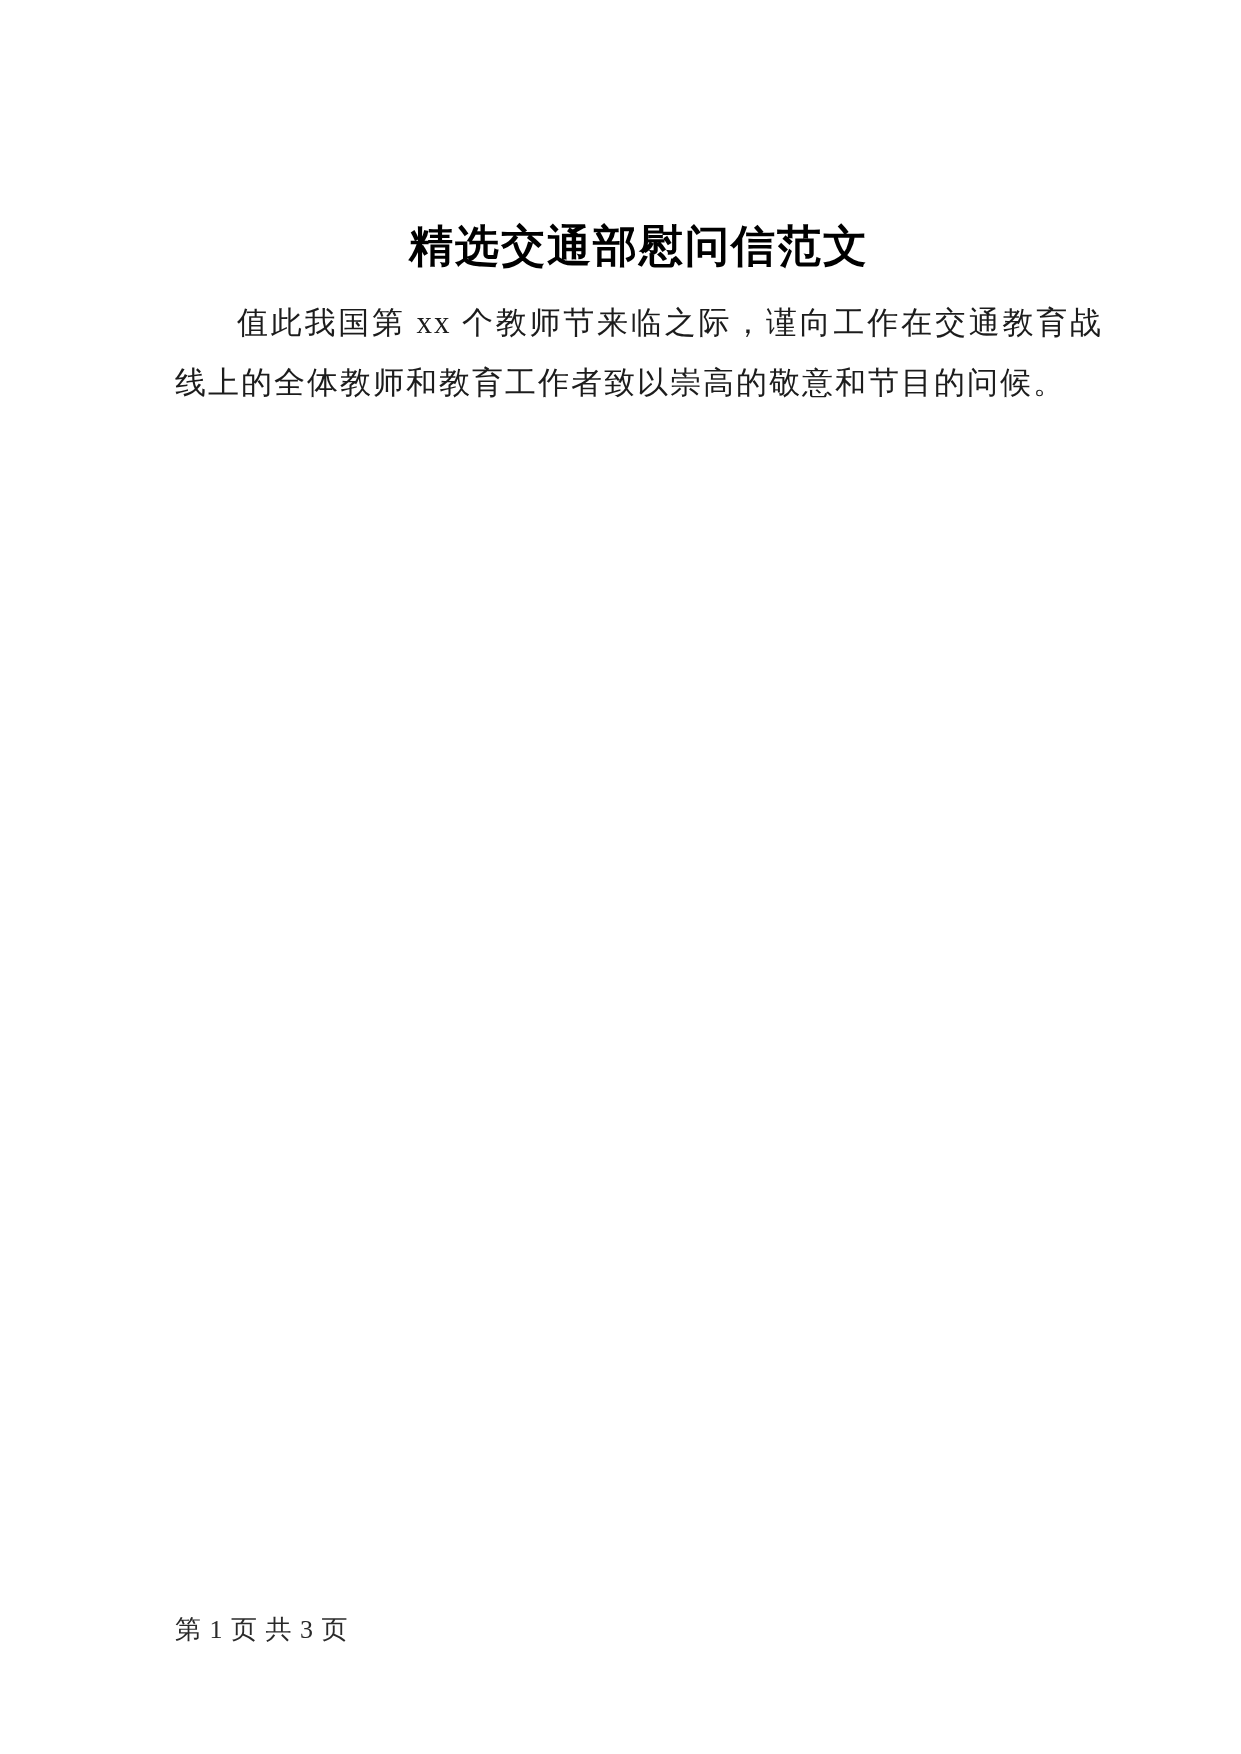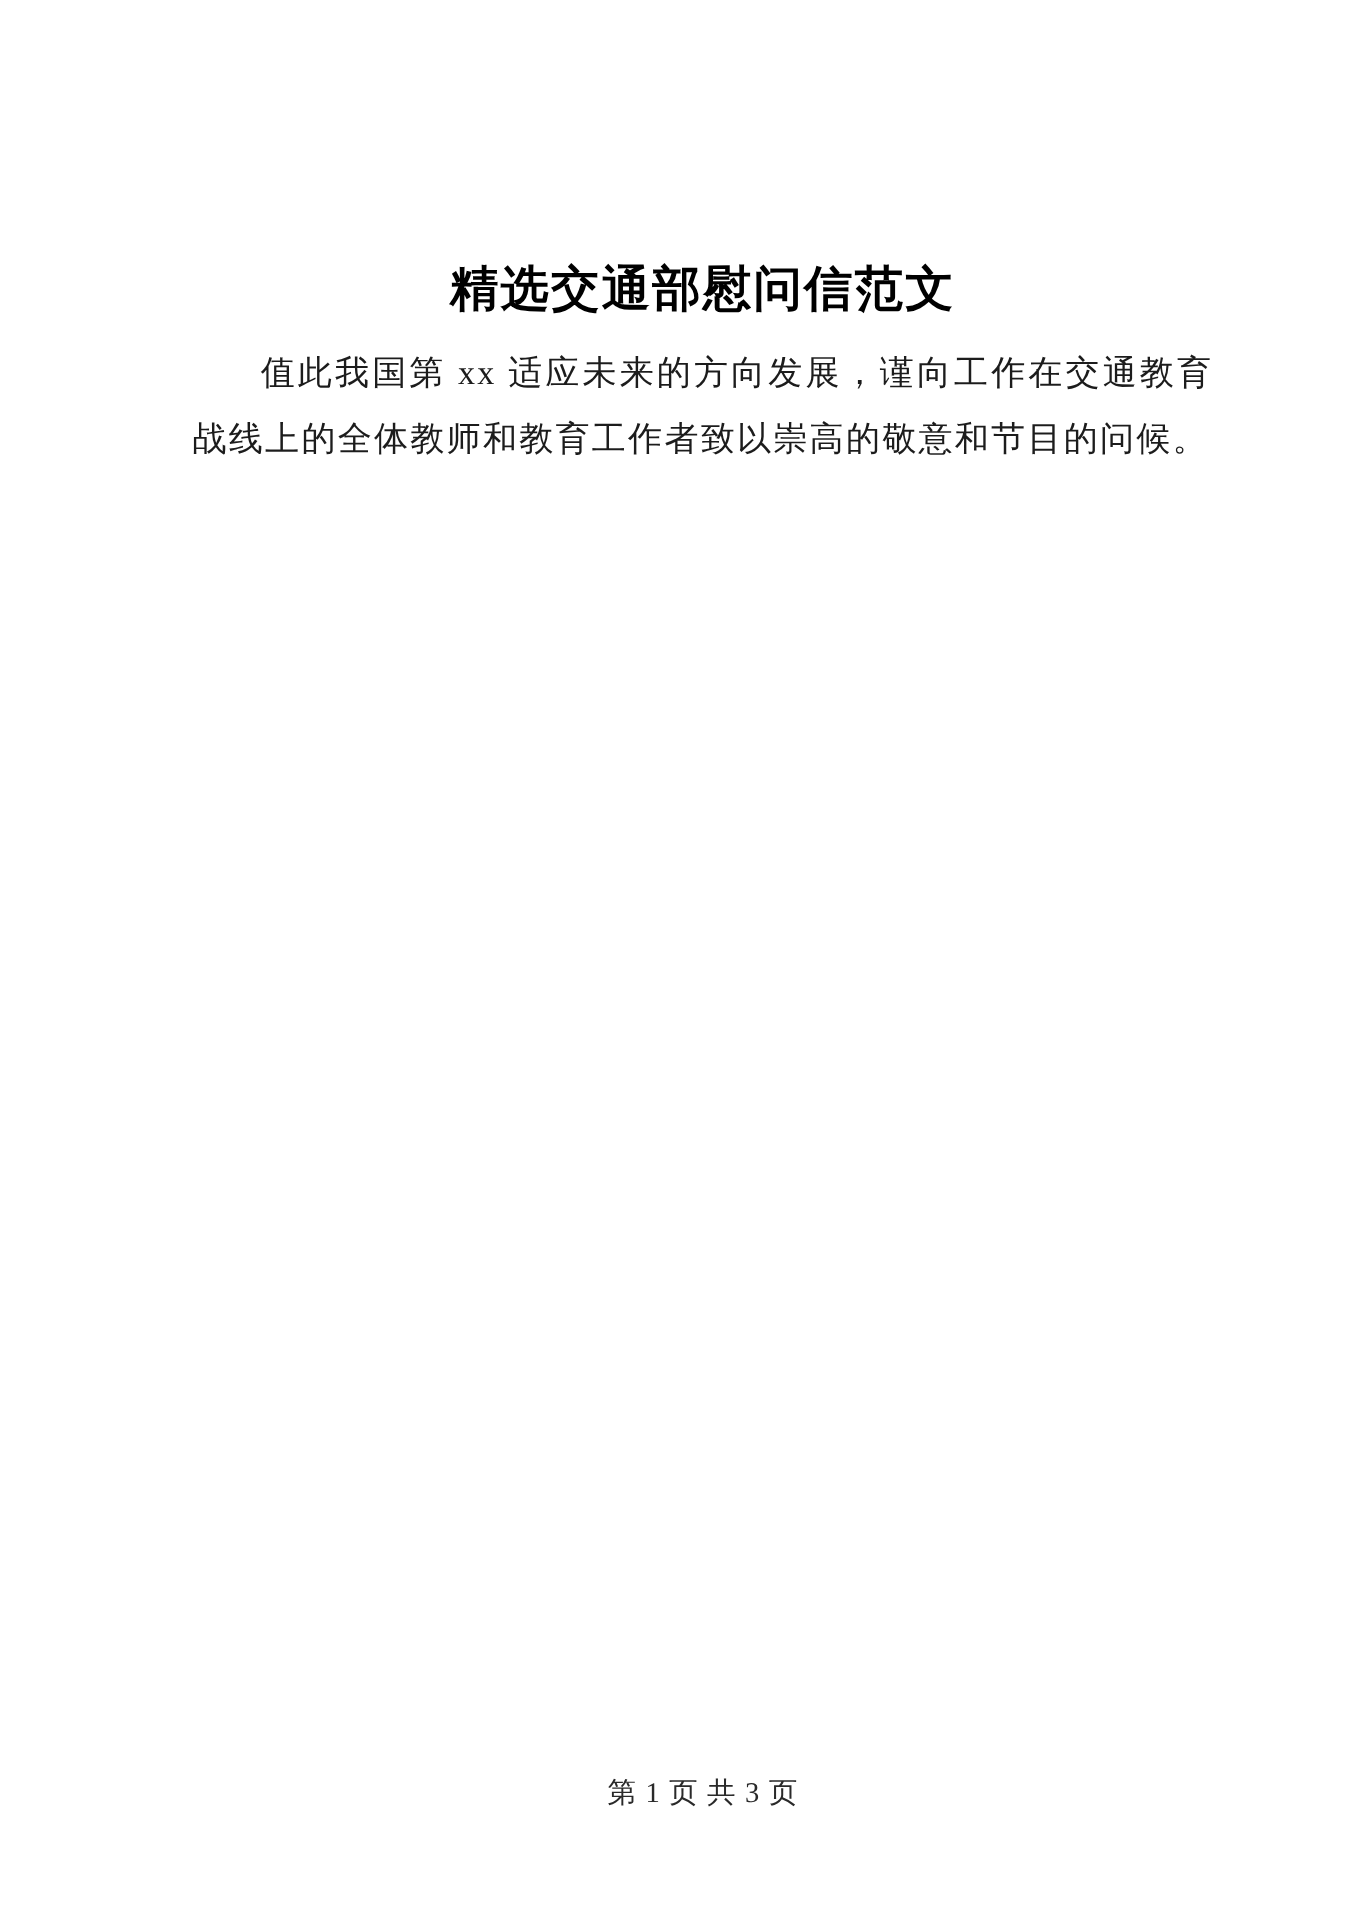--- a/index.html
+++ b/index.html
@@ -17,21 +17,21 @@
     font-family: "Liberation Serif", "DejaVu Serif", serif;
     overflow: hidden;
   }
   .content {
     position: absolute;
     left: 175px;
     top: 215px;
     width: 928px;
   }
   .doc-title {
-    margin: 16px 0 14px 0;
+    margin: 0 0 14px 0;
     font-size: 44px;
     font-weight: 700;
     line-height: 64px;
     letter-spacing: 2px;
     text-align: center;
     color: #000000;
   }
   .doc-para {
     margin: 0;
     font-size: 31px;
@@ -40,31 +40,30 @@
     text-indent: 2em;
     text-align: justify;
     text-justify: inter-ideograph;
     word-break: break-all;
   }
   .doc-footer {
     position: absolute;
     left: 175px;
     top: 1610px;
     width: 928px;
-    text-align: center;
     font-size: 26px;
     line-height: 40px;
     letter-spacing: 1px;
     color: #2a2a2a;
   }
 </style>
 </head>
 <body>
 
 <div class="page">
   <div class="content">
     <h1 class="doc-title">精选交通部慰问信范文</h1>
-    <p class="doc-para">值此我国第 xx 适应未来的方向发展，谨向工作在交通教育战线上的全体教师和教育工作者致以崇高的敬意和节目的问候。</p>
+    <p class="doc-para">值此我国第 xx 个教师节来临之际，谨向工作在交通教育战线上的全体教师和教育工作者致以崇高的敬意和节目的问候。</p>
   </div>
   <div class="doc-footer">
     <span>第 1 页 共 3 页</span>
   </div>
 </div>
 
 </body></html>

